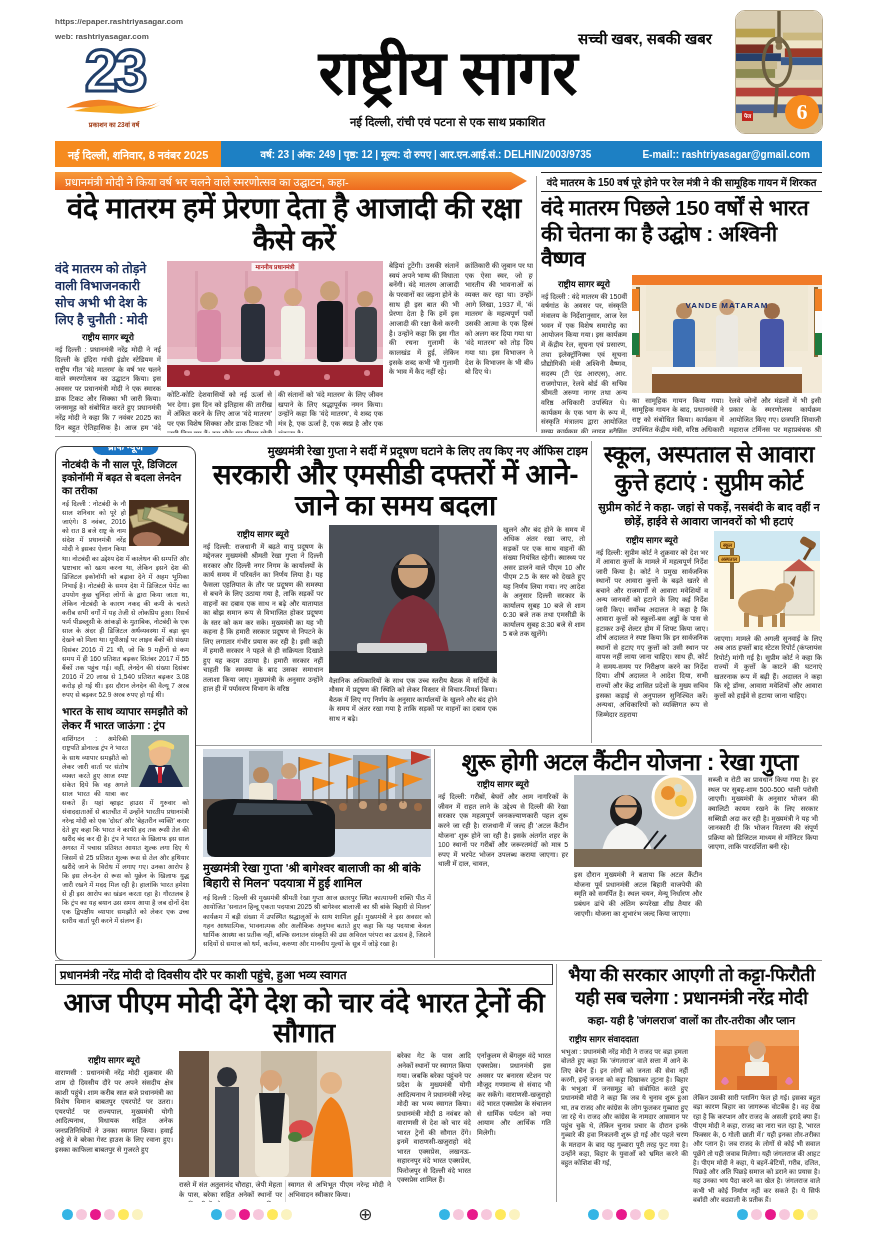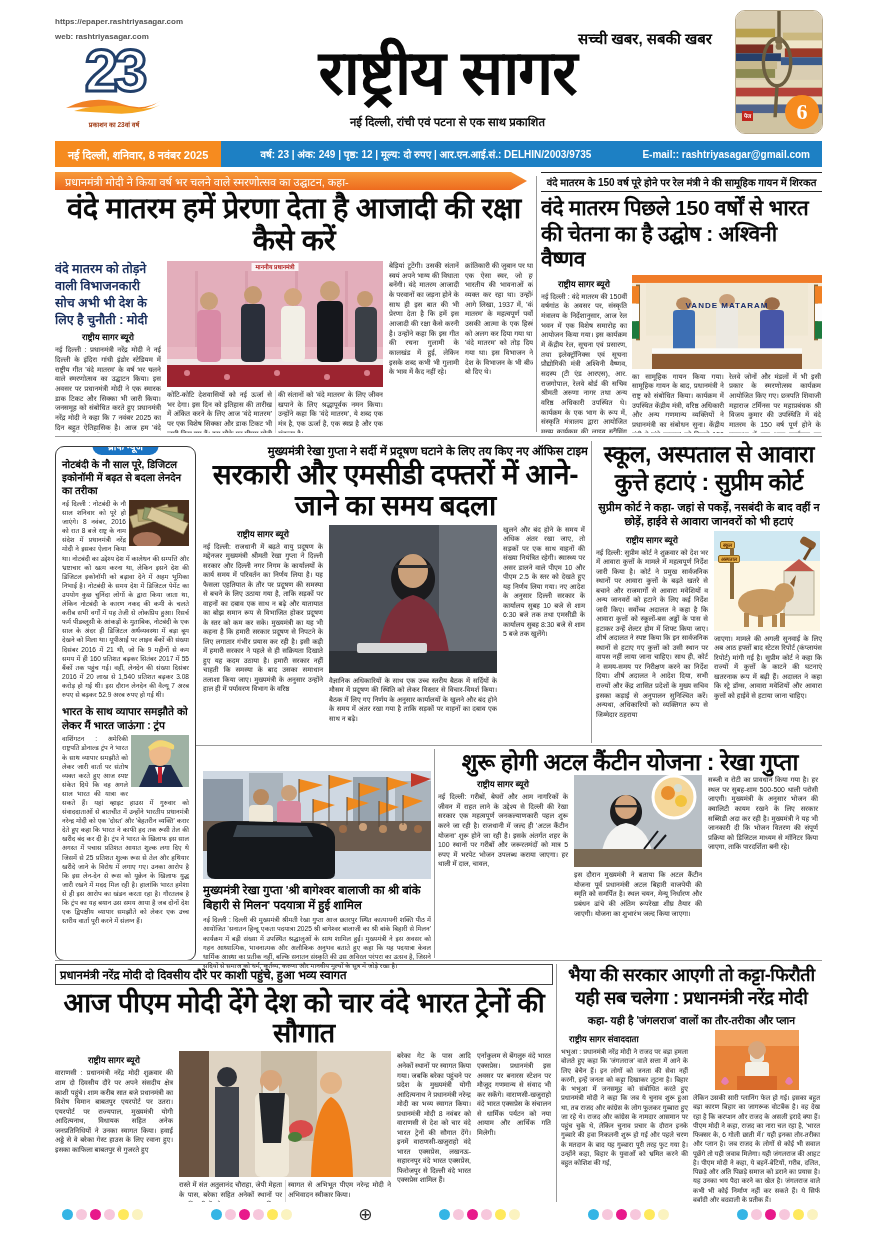--- a/index.html
+++ b/index.html
@@ -149,21 +149,21 @@
 
   <div class="abs" style="left:541px;top:172px;width:281px;height:261px;overflow:hidden">
     <div class="kicker-black" style="text-align:center">वंदे मातरम के 150 वर्ष पूरे होने पर रेल मंत्री ने की सामूहिक गायन में शिरकत</div>
     <div class="headline" style="font-size:21px;text-align:left;line-height:1.22;margin-top:3px">वंदे मातरम पिछले 150 वर्षों से भारत की चेतना का है उद्घोष : अश्विनी वैष्णव</div>
     <div style="display:flex;gap:5px;margin-top:3px">
       <div style="width:86px;flex:none">
         <div class="byline">राष्ट्रीय सागर ब्यूरो</div>
         <div class="body-txt">नई दिल्ली : वंदे मातरम की 150वीं वर्षगांठ के अवसर पर, संस्कृति मंत्रालय के निर्देशानुसार, आज रेल भवन में एक विशेष समारोह का आयोजन किया गया। इस कार्यक्रम में केंद्रीय रेल, सूचना एवं प्रसारण, तथा इलेक्ट्रॉनिक्स एवं सूचना प्रौद्योगिकी मंत्री अश्विनी वैष्णव, सदस्य (टी एंड आरएस), आर. राजगोपाल, रेलवे बोर्ड की सचिव श्रीमती अरुणा नागर तथा अन्य वरिष्ठ अधिकारी उपस्थित थे। कार्यक्रम के एक भाग के रूप में, संस्कृति मंत्रालय द्वारा आयोजित मुख्य कार्यक्रम की लाइव स्ट्रीमिंग के साथ समन्वय करते हुए, सभी अधिकारियों द्वारा 'वंदे मातरम'</div>
       </div>
       <div style="width:190px;flex:none">
-        <div class="photo" style="width:190px;height:94px">
+        <div class="photo" style="width:190px;height:118px">
           <svg viewBox="0 0 190 118" preserveAspectRatio="none">
             <rect width="190" height="118" fill="#f3ead8"></rect>
             <rect x="0" y="0" width="190" height="10" fill="#f07b28"></rect>
             <rect x="14" y="10" width="162" height="66" fill="#efe7d2"></rect>
             <rect x="4" y="12" width="4" height="70" fill="#8a6a3a"></rect>
               <rect x="182" y="12" width="4" height="70" fill="#8a6a3a"></rect>
             <rect x="0" y="14" width="7" height="22" fill="#f08124"></rect>
               <rect x="0" y="36" width="7" height="22" fill="#fdfdfd"></rect>
               <rect x="0" y="58" width="7" height="22" fill="#1d7a3e"></rect>
             <rect x="183" y="14" width="7" height="22" fill="#f08124"></rect>
@@ -284,21 +284,21 @@
           <div class="sign-label" style="left:4px;top:24px">अस्पताल</div>
         </div>
         <div class="body-txt" style="margin-top:3px;font-size:6.9px">जाएगा। मामले की अगली सुनवाई के लिए अब आठ हफ्तों बाद स्टेटस रिपोर्ट (कंप्लायंस रिपोर्ट) मांगी गई है। सुप्रीम कोर्ट ने कहा कि राज्यों में कुत्तों के काटने की घटनाएं खतरनाक रूप में बढ़ी हैं। अदालत ने कहा कि स्ट्रे डॉग्स, आवारा मवेशियों और आवारा कुत्तों को हाईवे से हटाया जाना चाहिए।</div>
       </div>
     </div>
   </div>
 
   <div class="vline" style="left:591px;top:441px;height:302px"></div>
   <div class="hline" style="left:196px;top:745px;width:626px"></div>
 
-  <div class="abs" style="left:203px;top:771px;width:228px;height:209px;overflow:hidden">
+  <div class="abs" style="left:203px;top:749px;width:228px;height:209px;overflow:hidden">
     <div class="photo" style="width:228px;height:108px">
       <svg viewBox="0 0 228 108" preserveAspectRatio="none">
         <rect width="228" height="108" fill="#cfd8e2"></rect>
         <rect x="0" y="8" width="40" height="44" fill="#8d99a6"></rect>
           <rect x="46" y="2" width="34" height="50" fill="#aab4bd"></rect>
         <rect x="150" y="6" width="36" height="46" fill="#97a3ae"></rect>
           <rect x="192" y="10" width="36" height="42" fill="#aab4bd"></rect>
         <rect x="0" y="50" width="228" height="30" fill="#6b5b4e"></rect>
         <circle cx="120" cy="56" r="4" fill="#caa07a"></circle>
           <circle cx="140" cy="58" r="4" fill="#9c6c48"></circle>

